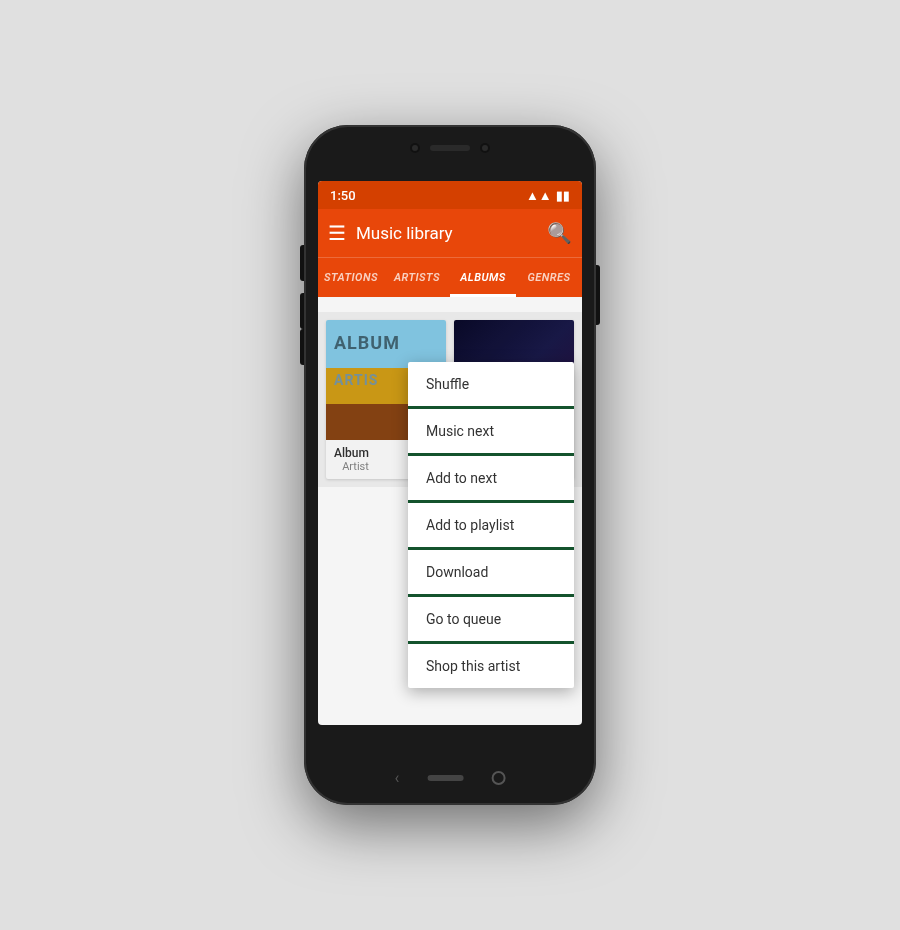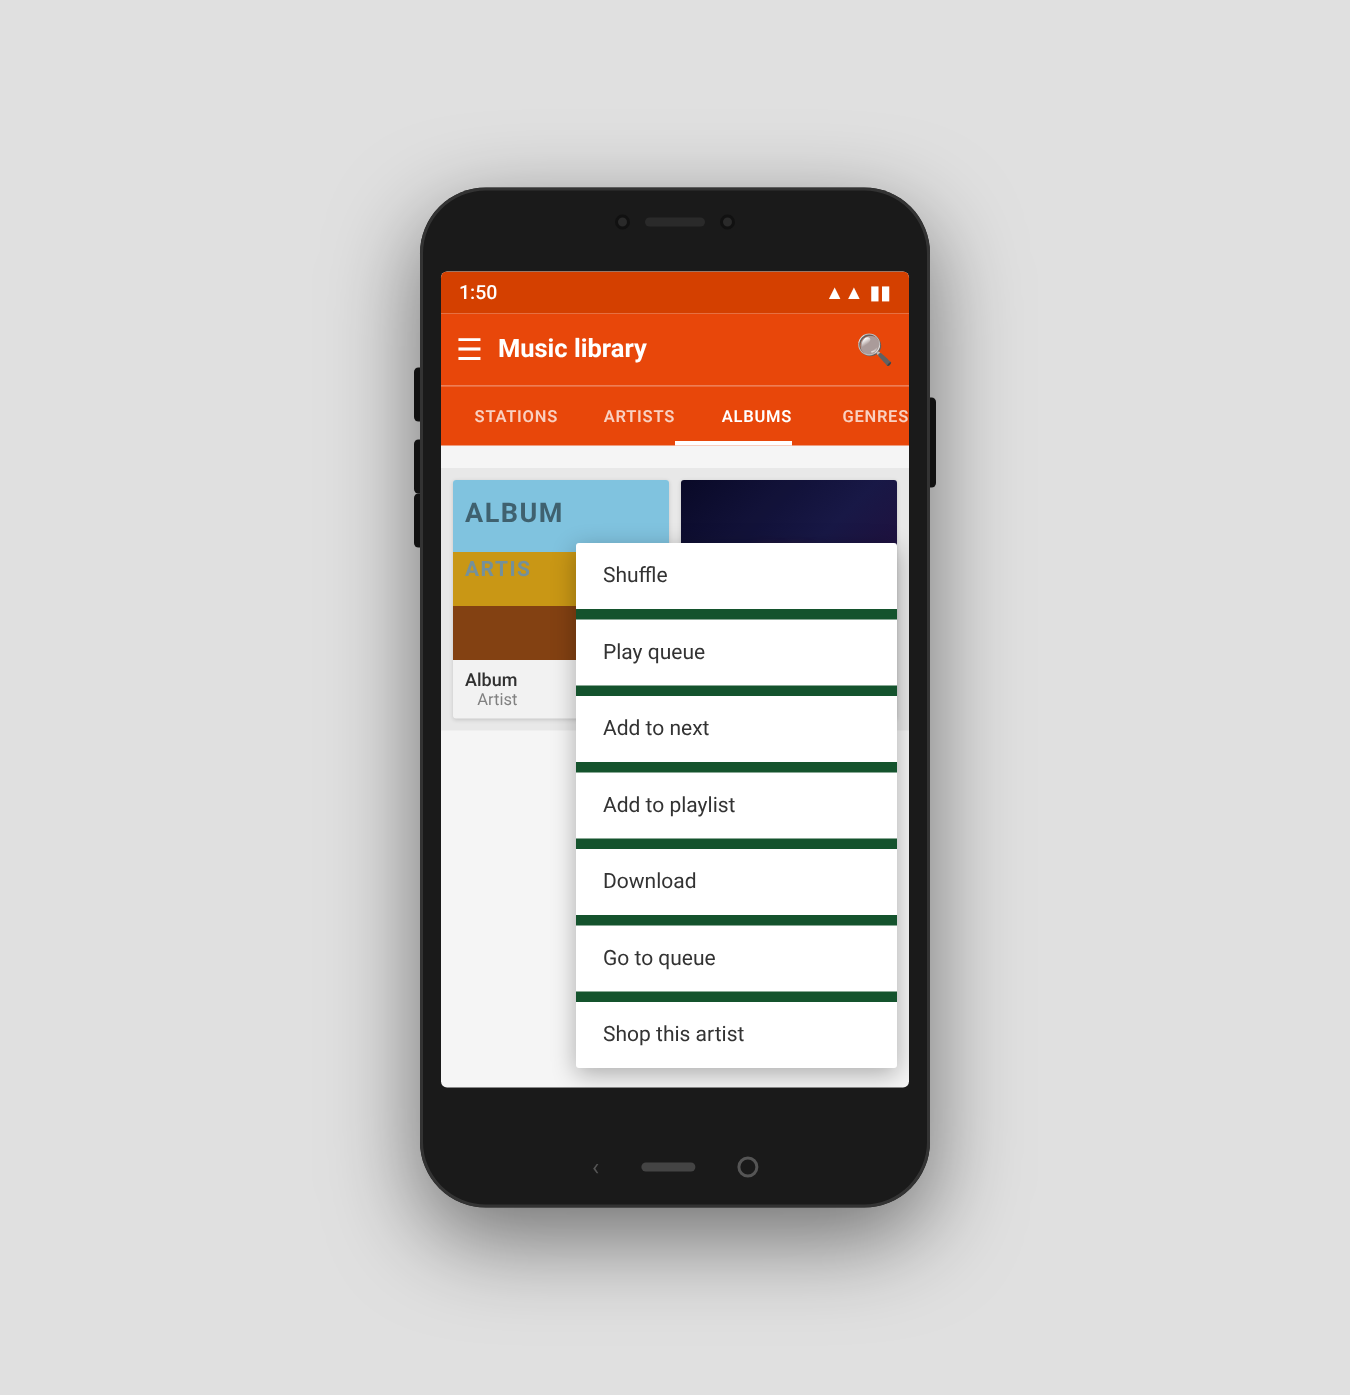--- a/index.html
+++ b/index.html
@@ -8,21 +8,21 @@
       display: flex;
       justify-content: center;
       align-items: center;
       min-height: 930px;
       width: 900px;
       font-family: 'Roboto', Arial, sans-serif;
     }
 
     .phone-wrapper {
       position: relative;
-      width: 340px;
+      width: 292px;
       height: 680px;
     }
 
     .phone-outer {
       position: absolute;
       top: 0; left: 0; right: 0; bottom: 0;
       background: #1a1a1a;
       border-radius: 44px;
       box-shadow: 0 20px 60px rgba(0,0,0,0.5), inset 0 0 0 2px #333;
     }
@@ -146,46 +146,47 @@
       gap: 10px;
     }
     .header-menu-icon {
       color: white;
       font-size: 20px;
       cursor: pointer;
     }
     .header-title {
       color: white;
       font-size: 17px;
-      font-weight: 700;
+      font-weight: 400;
       flex: 1;
     }
     .header-search-icon {
       color: white;
       font-size: 20px;
     }
 
     
     .tabs-bar {
       background: #e8470a;
       display: flex;
       height: 40px;
       border-top: 1px solid rgba(255,255,255,0.2);
     }
     .tab-item {
       flex: 1;
       display: flex;
       align-items: center;
-      justify-content: flex-end;
+      justify-content: center;
       color: rgba(255,255,255,0.75);
       font-size: 11px;
       font-weight: 600;
       letter-spacing: 0.5px;
       cursor: pointer;
       position: relative;
+      font-style: italic;
     }
     .tab-item.active {
       color: white;
     }
     .tab-item.active::after {
       content: '';
       position: absolute;
       bottom: 0;
       left: 0; right: 0;
       height: 3px;
@@ -311,21 +312,21 @@
       box-shadow: 0 4px 16px rgba(0,0,0,0.3);
       z-index: 101;
       overflow: hidden;
     }
 
     .menu-item {
       padding: 14px 18px;
       font-size: 14px;
       color: #333;
       cursor: pointer;
-      border-bottom: 7px solid #14532d;
+      border-bottom: 3px solid #14532d;
       display: flex;
       align-items: center;
     }
     .menu-item:last-child {
       border-bottom: none;
     }
 
     
     .dim-overlay {
       position: absolute;
@@ -411,21 +412,21 @@
           </div>
         </div>
 
         <div class="dim-overlay"></div>
 
         <div class="dropdown-menu">
           <div class="menu-item">
             <span>Shuffle</span>
           </div>
           <div class="menu-item">
-            <span>Play queue</span>
+            <span>Music next</span>
           </div>
           <div class="menu-item">
             <span>Add to next</span>
           </div>
           <div class="menu-item">
             <span>Add to playlist</span>
           </div>
           <div class="menu-item">
             <span>Download</span>
           </div>

